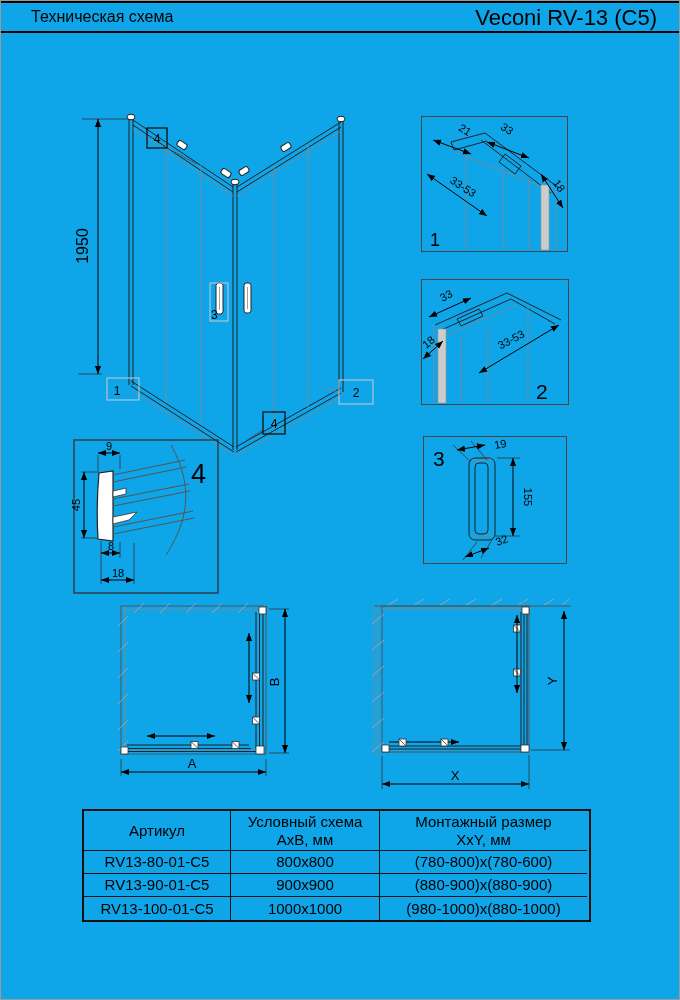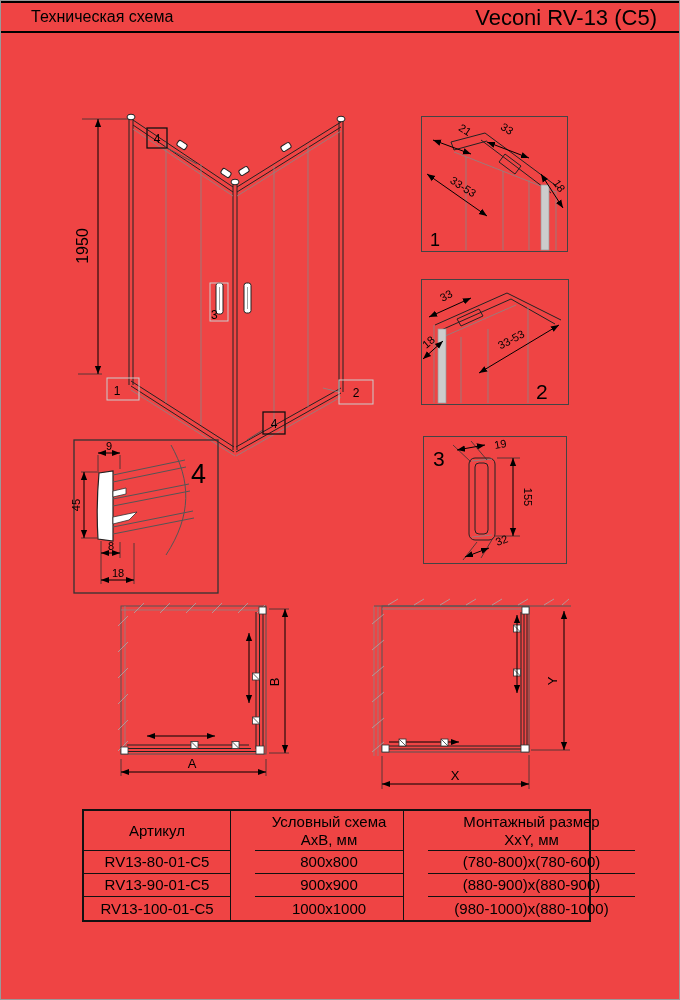--- a/index.html
+++ b/index.html
@@ -1,16 +1,16 @@
 <!DOCTYPE html>
 <html><head>
 <meta charset="utf-8">
 <style>
   html,body{margin:0;padding:0;background:#e8e8e8;}
-  .page{position:relative;width:680px;height:1000px;background:#ef4444;overflow:hidden;
+  .page{position:relative;width:680px;height:1000px;background:#0ea5e9;overflow:hidden;
         border:1px solid #9a9a9a;box-sizing:border-box;
         font-family:"Liberation Sans","DejaVu Sans",sans-serif;color:#000;}
   .top-edge{position:absolute;top:0;left:0;right:0;height:2px;background:#000;}
   .hdr-title{position:absolute;left:30px;top:7px;font-size:16px;}
   .hdr-model{position:absolute;right:22px;top:4px;font-size:22px;}
   .hdr-rule{position:absolute;left:0;right:0;top:30px;height:2px;background:#000;}
   svg{position:absolute;overflow:visible;}
   svg text{font-family:"Liberation Sans","DejaVu Sans",sans-serif;fill:#000;}
   .dim{font-size:11px;}
   .dimbig{font-size:16px;}
@@ -26,21 +26,21 @@
   .dimln{stroke:#000;stroke-width:1;fill:none;}
   .tick{stroke:#333;stroke-width:0.8;fill:none;}
   .hatch{stroke:#aaa;stroke-width:0.8;fill:none;}
   .roller{fill:#fff;stroke:#222;stroke-width:1;}
   .clip{fill:#fff;stroke:#333;stroke-width:0.8;}
   .calloutbox{fill:none;stroke:#ccc;stroke-width:1;}
   .calloutbox4{fill:none;stroke:#111;stroke-width:1.3;}
   .glass{fill:#ccc;stroke:#999;stroke-width:0.7;}
   
   .sizes{position:absolute;left:81px;top:808px;width:509px;border:2px solid #111;box-sizing:border-box;}
-  .trow{display:grid;grid-template-columns:147px 149px 207px;gap:24px;}
+  .trow{display:grid;grid-template-columns:147px 149px 207px;}
   .tcell{border-right:1.5px solid #111;border-bottom:1.5px solid #111;display:flex;
          flex-direction:column;align-items:center;justify-content:center;
          font-size:15px;line-height:18px;text-align:center;box-sizing:border-box;}
   .tcell:last-child{border-right:none;}
   .trow.head .tcell{height:40px;}
   .trow.data .tcell{height:23px;border-bottom:1.5px solid #111;}
   .trow.data:last-child .tcell{border-bottom:none;}
 </style>
 </head>
 <body>

